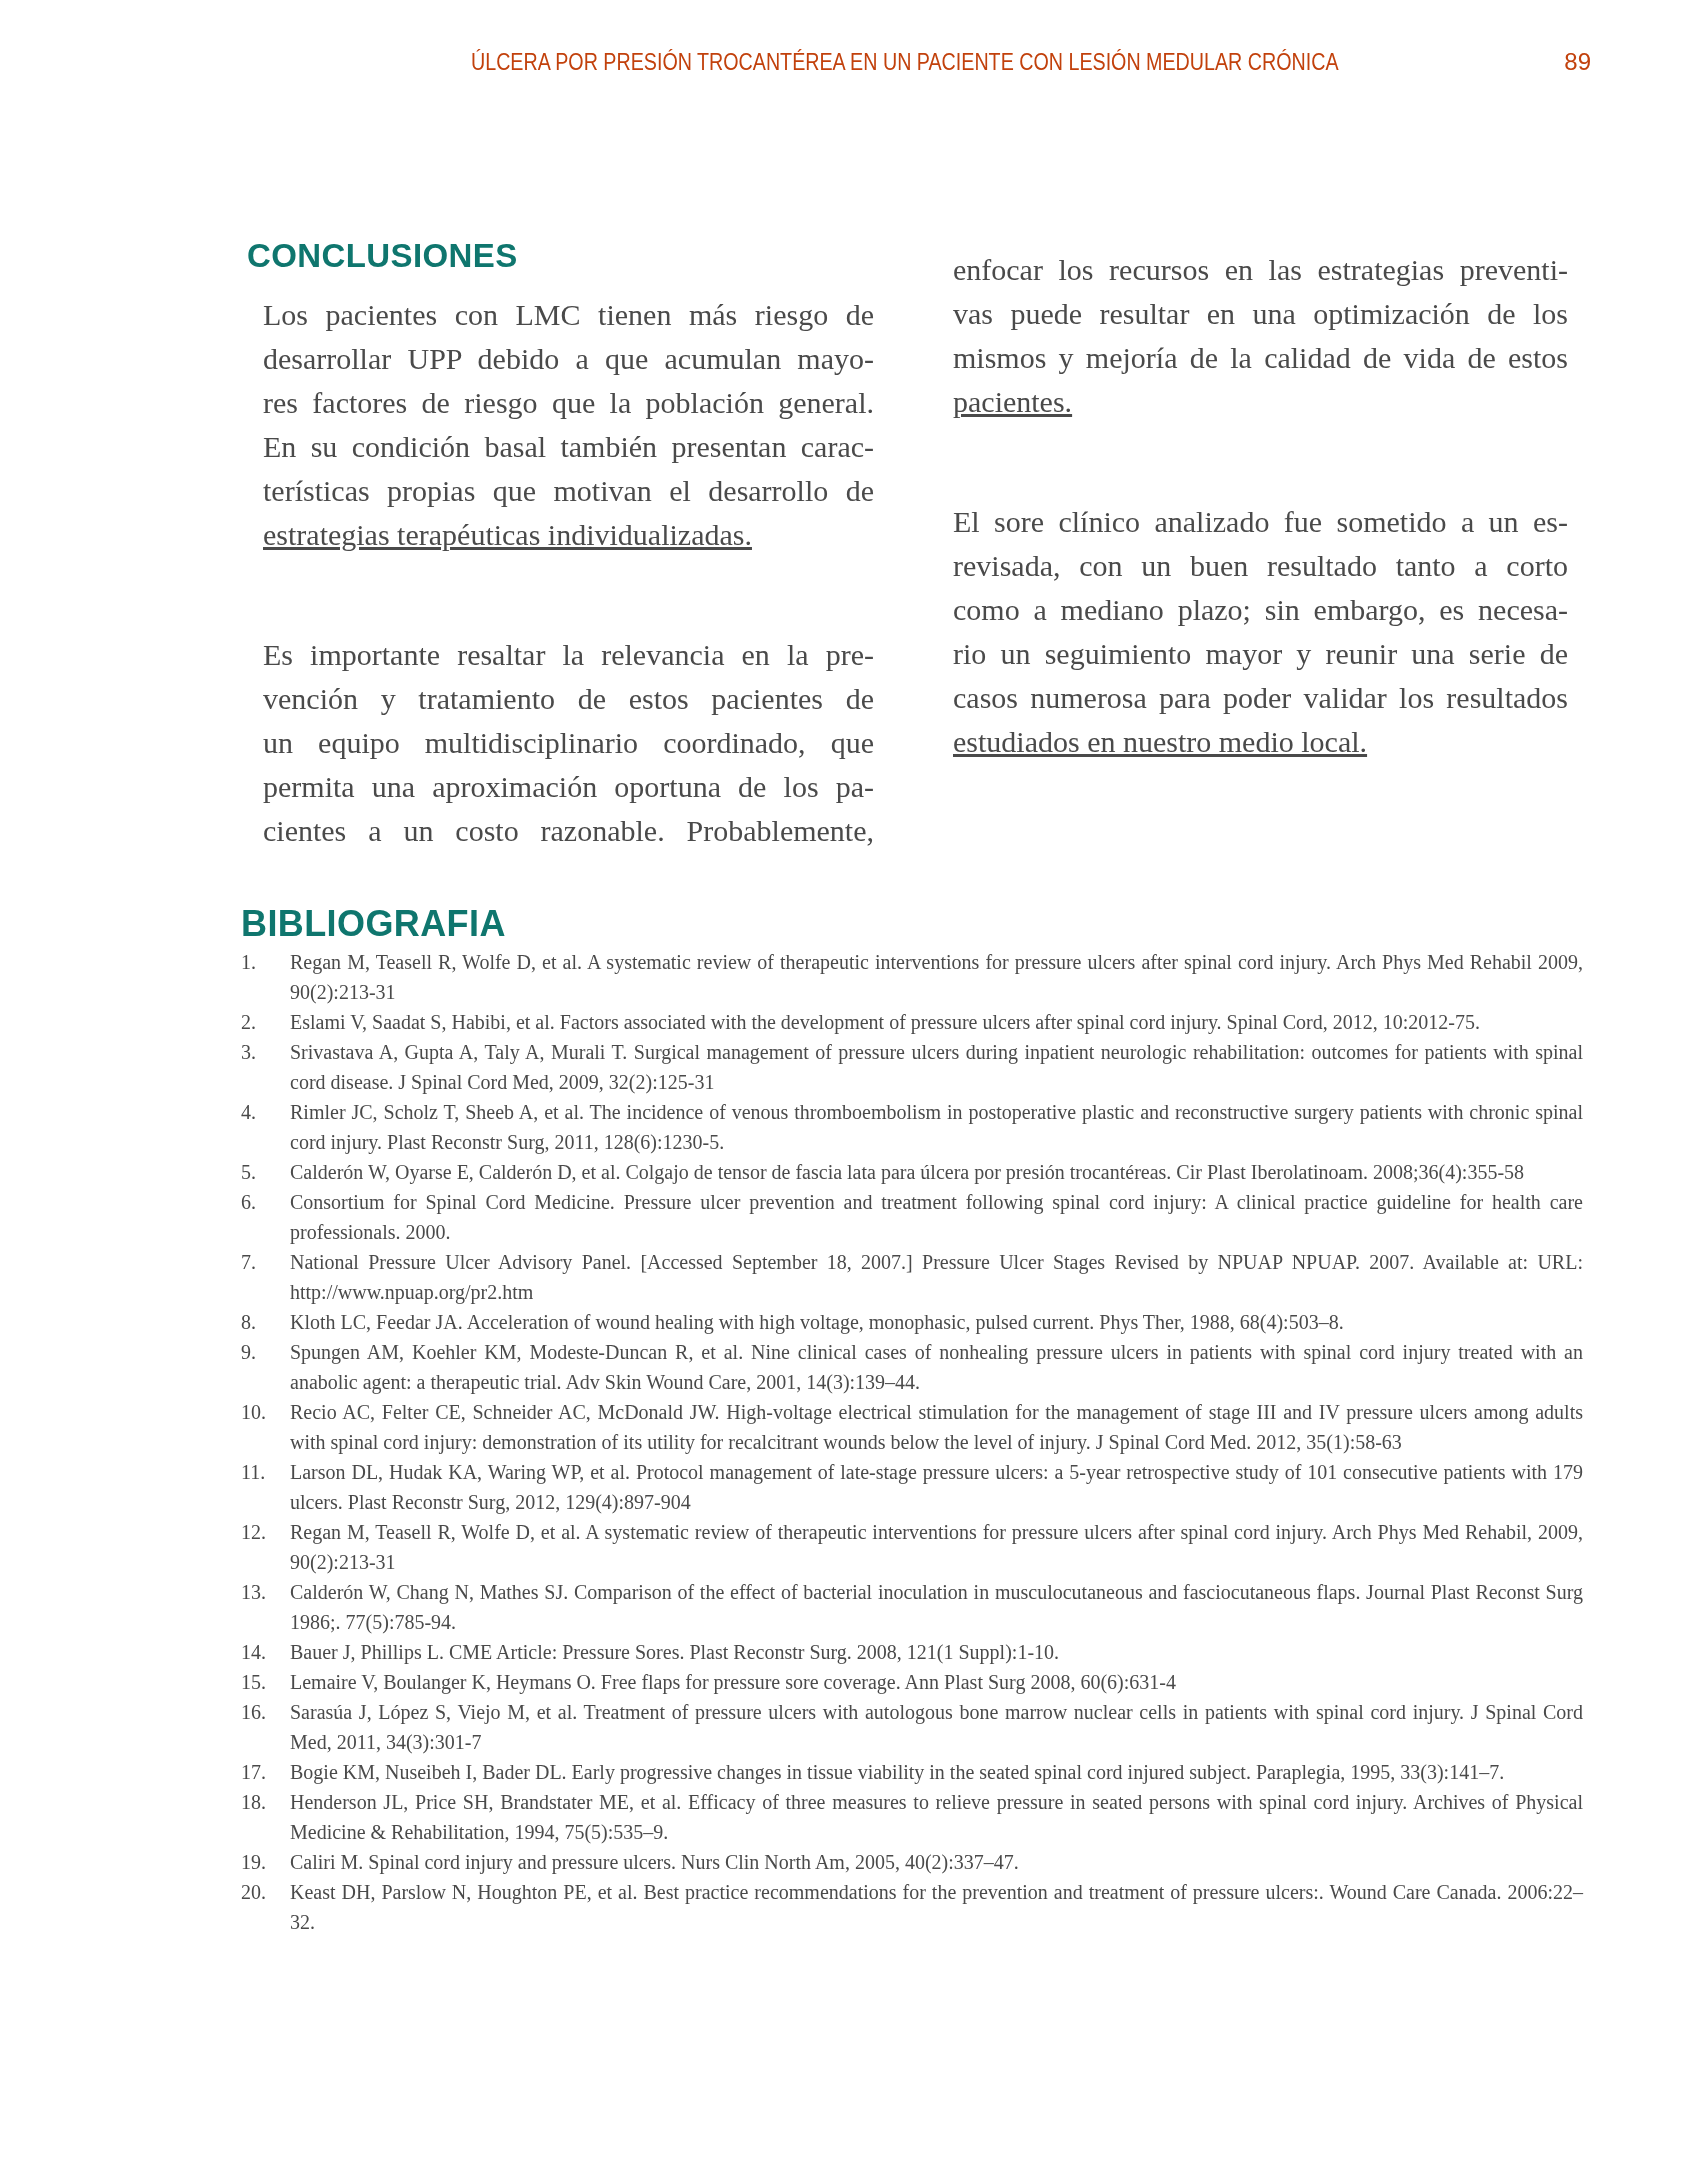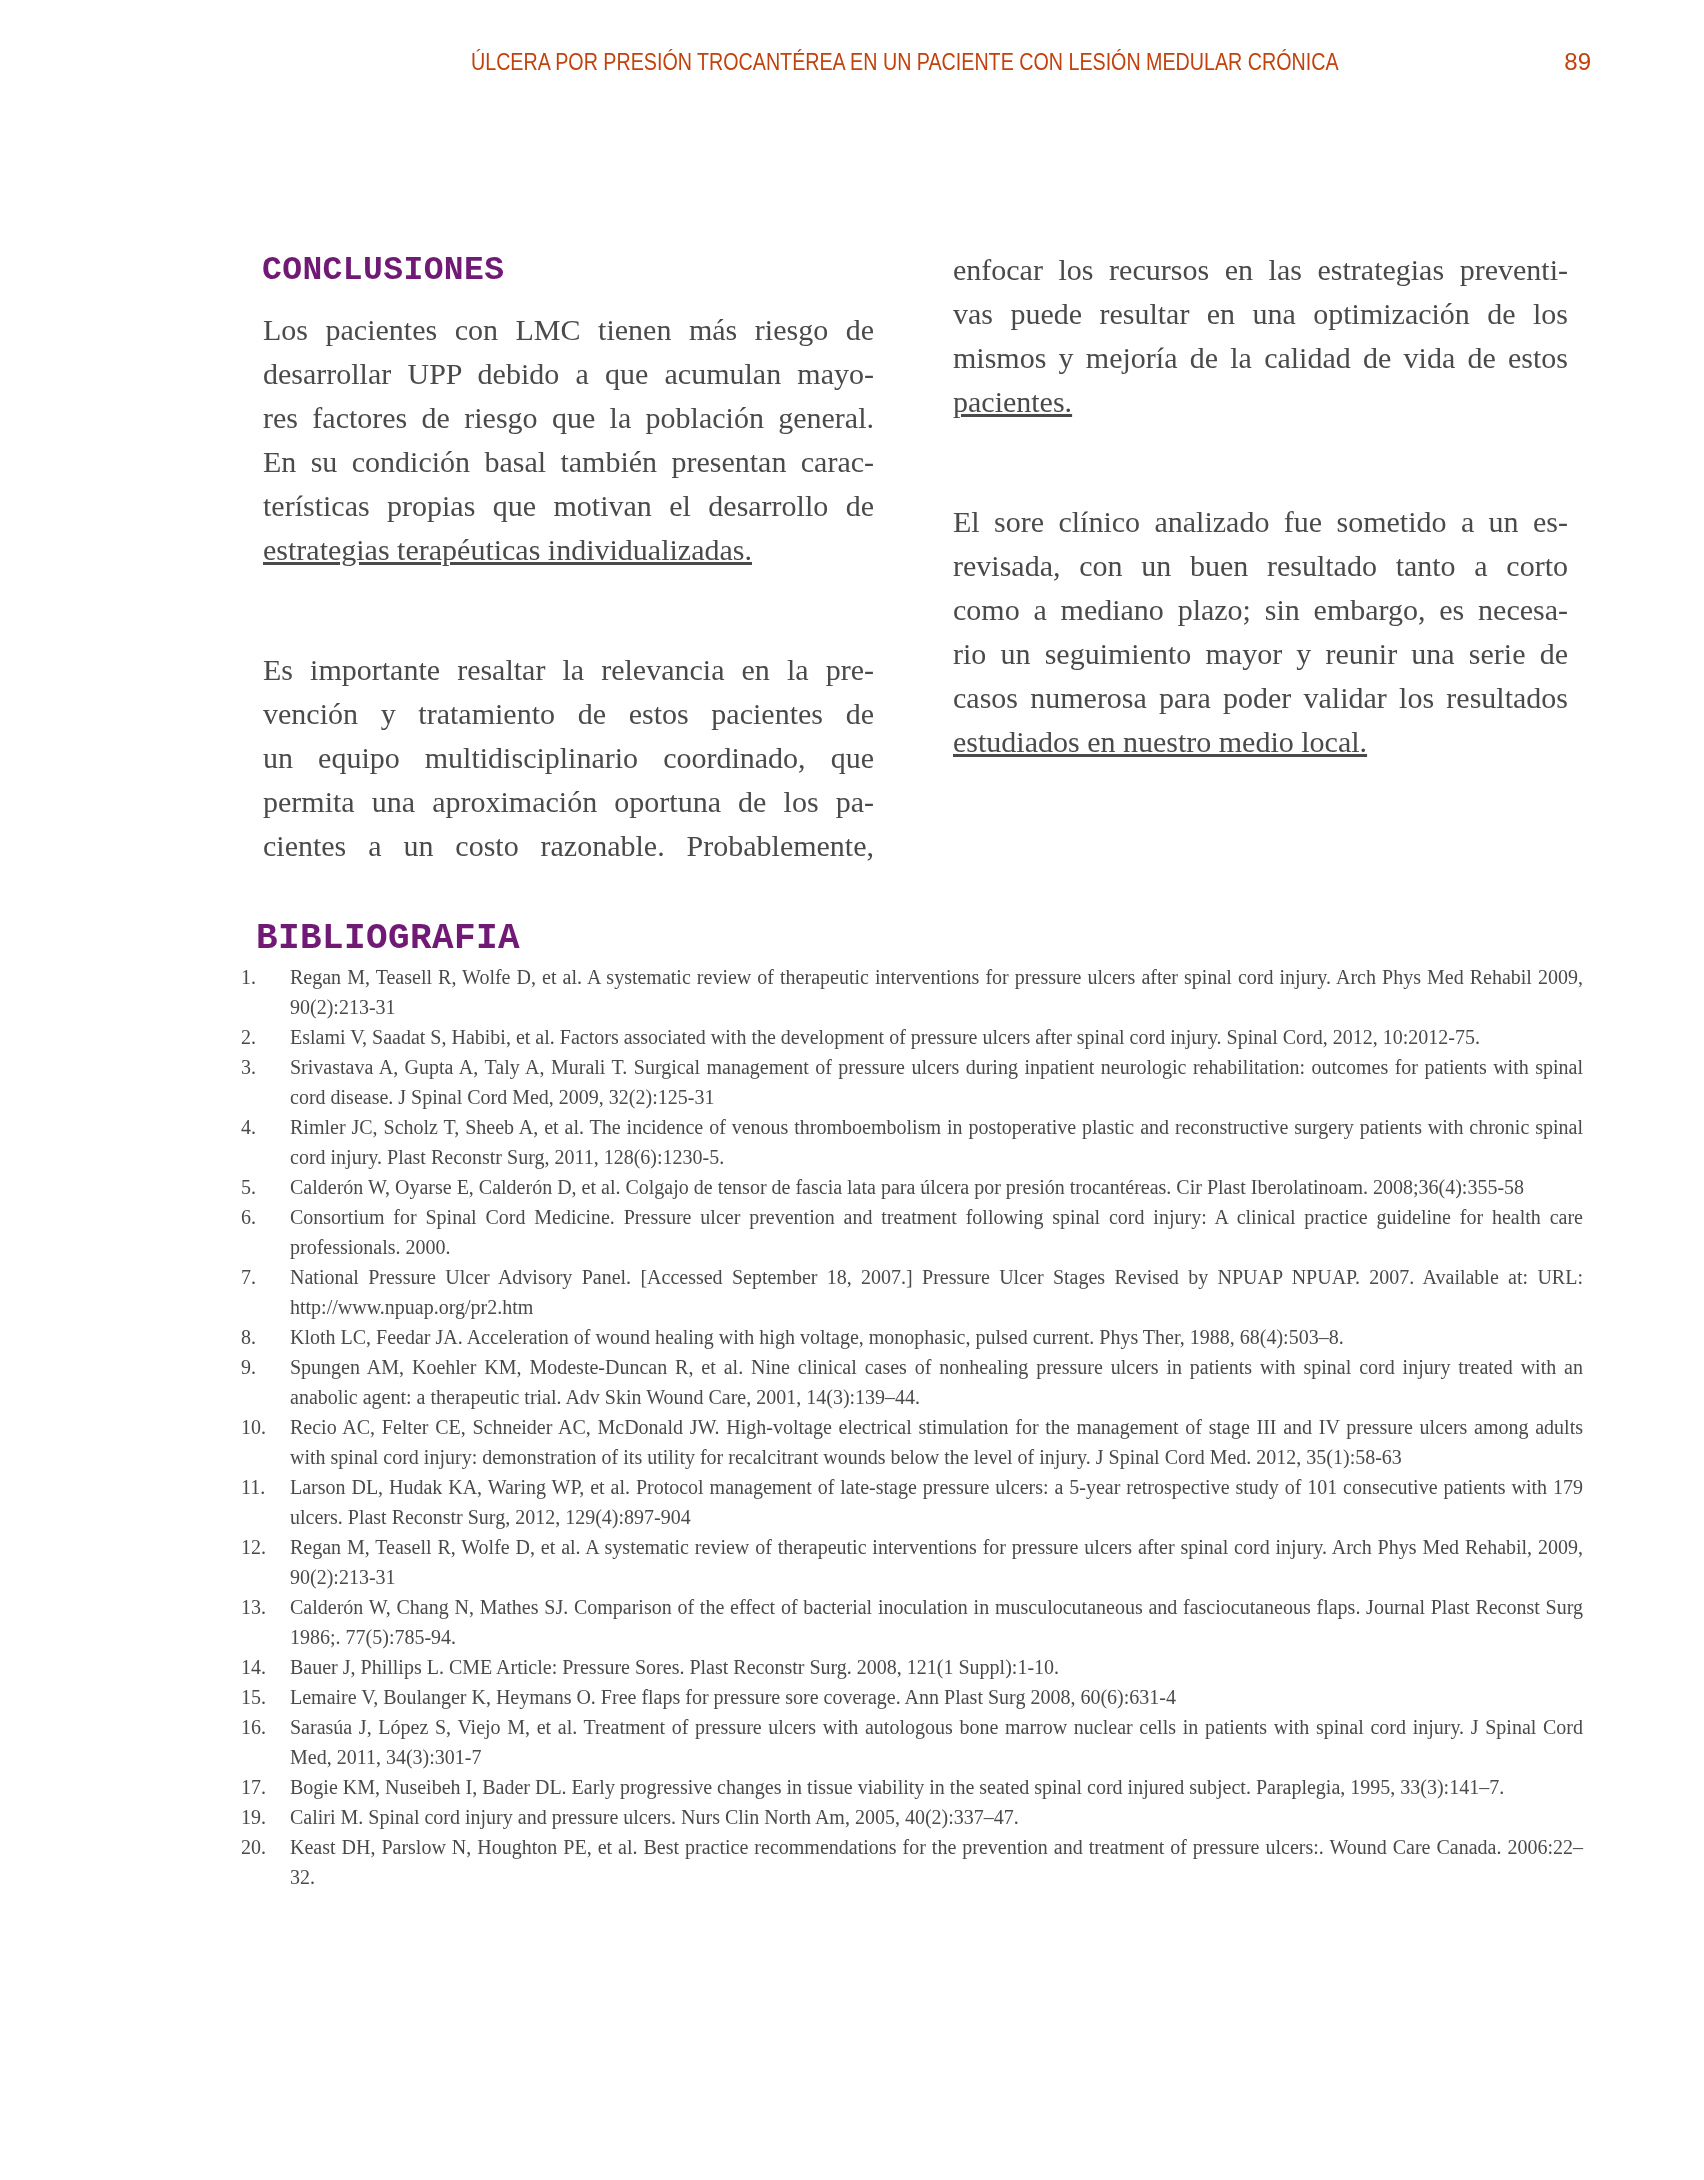--- a/index.html
+++ b/index.html
@@ -44,27 +44,27 @@
     position: absolute;
     font-size: 30px;
     line-height: 44px;
     text-align: justify;
     color: #4a4a4a;
   }
   .col-left { left: 247px; top: 234px; width: 643px; }
   .col-right { left: 937px; top: 232px; width: 647px; }
 
   .section-heading {
-    font-family: Liberation Mono, monospace;
-    color: #701a75;
+    font-family: Liberation Sans, sans-serif;
+    color: #0f766e;
     font-weight: bold;
     font-size: 33px;
     letter-spacing: 0.4px;
     line-height: 43px;
-    margin: 15px;
+    margin: 0;
   }
   .col-left .section-heading { margin-bottom: 3.4px; }
 
   .para {
     margin: 16px;
     hyphens: none;
   }
   .para .ln {
     display: block;
     text-align: justify;
@@ -219,20 +219,24 @@
       </li>
     <li class="ref">
         <span class="ref-num">16.</span>
         <span class="ref-text">Sarasúa J, López S, Viejo M, et al. Treatment of pressure ulcers with autologous bone marrow nuclear cells in patients with spinal cord injury. J Spinal Cord Med, 2011, 34(3):301-7</span>
       </li>
     <li class="ref">
         <span class="ref-num">17.</span>
         <span class="ref-text">Bogie KM, Nuseibeh I, Bader DL. Early progressive changes in tissue viability in the seated spinal cord injured subject. Paraplegia, 1995, 33(3):141–7.</span>
       </li>
     <li class="ref">
+        <span class="ref-num">18.</span>
+        <span class="ref-text">Henderson JL, Price SH, Brandstater ME, et al. Efficacy of three measures to relieve pressure in seated persons with spinal cord injury. Archives of Physical Medicine &amp; Rehabilitation, 1994, 75(5):535–9.</span>
+      </li>
+    <li class="ref">
         <span class="ref-num">19.</span>
         <span class="ref-text">Caliri M. Spinal cord injury and pressure ulcers. Nurs Clin North Am, 2005, 40(2):337–47.</span>
       </li>
     <li class="ref">
         <span class="ref-num">20.</span>
         <span class="ref-text">Keast DH, Parslow N, Houghton PE, et al. Best practice recommendations for the prevention and treatment of pressure ulcers:. Wound Care Canada. 2006:22–32.</span>
       </li>
   </ol>
 </div>
 

